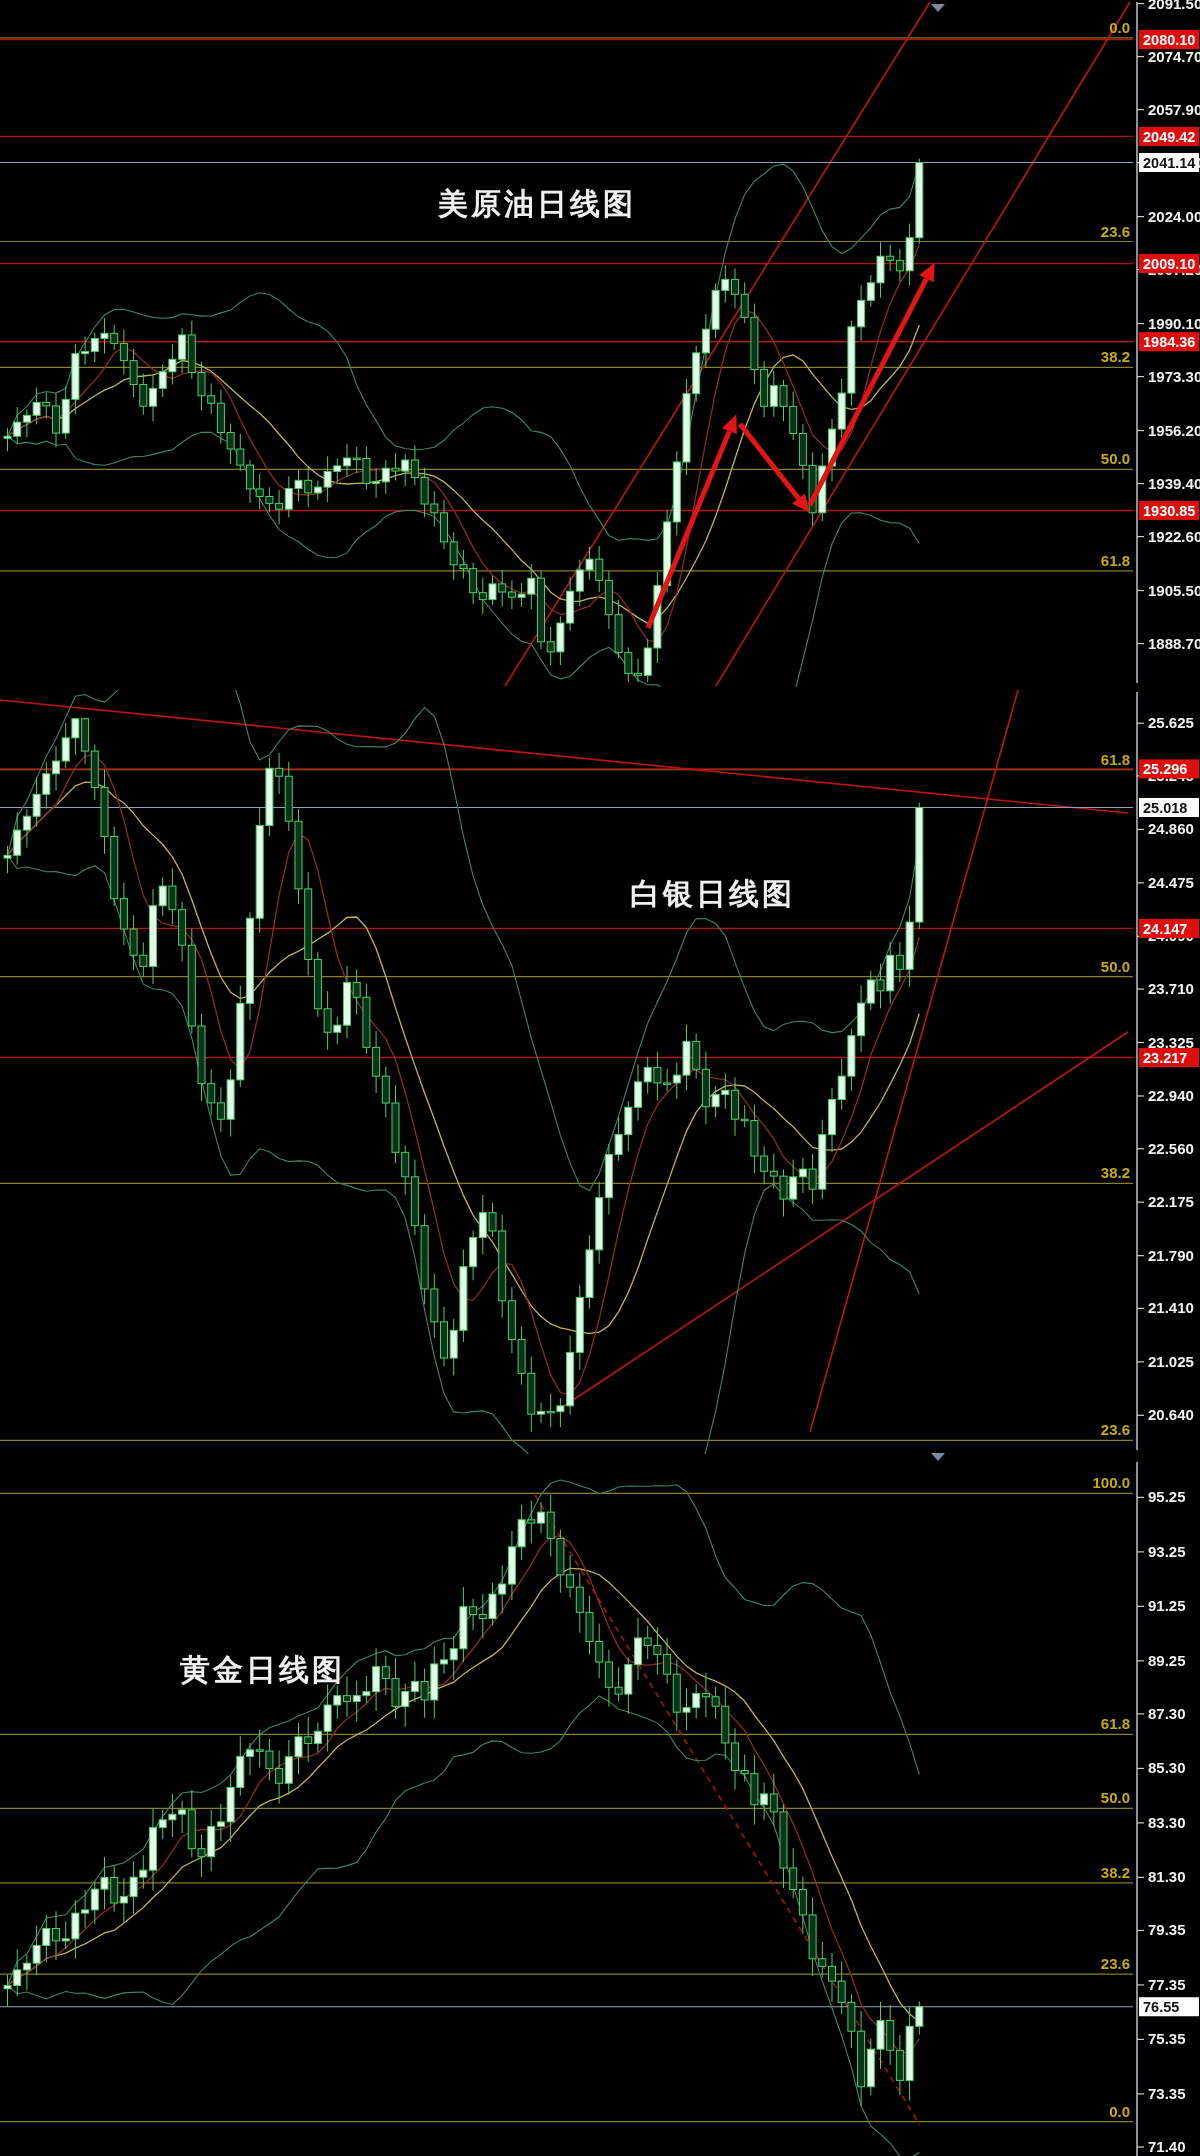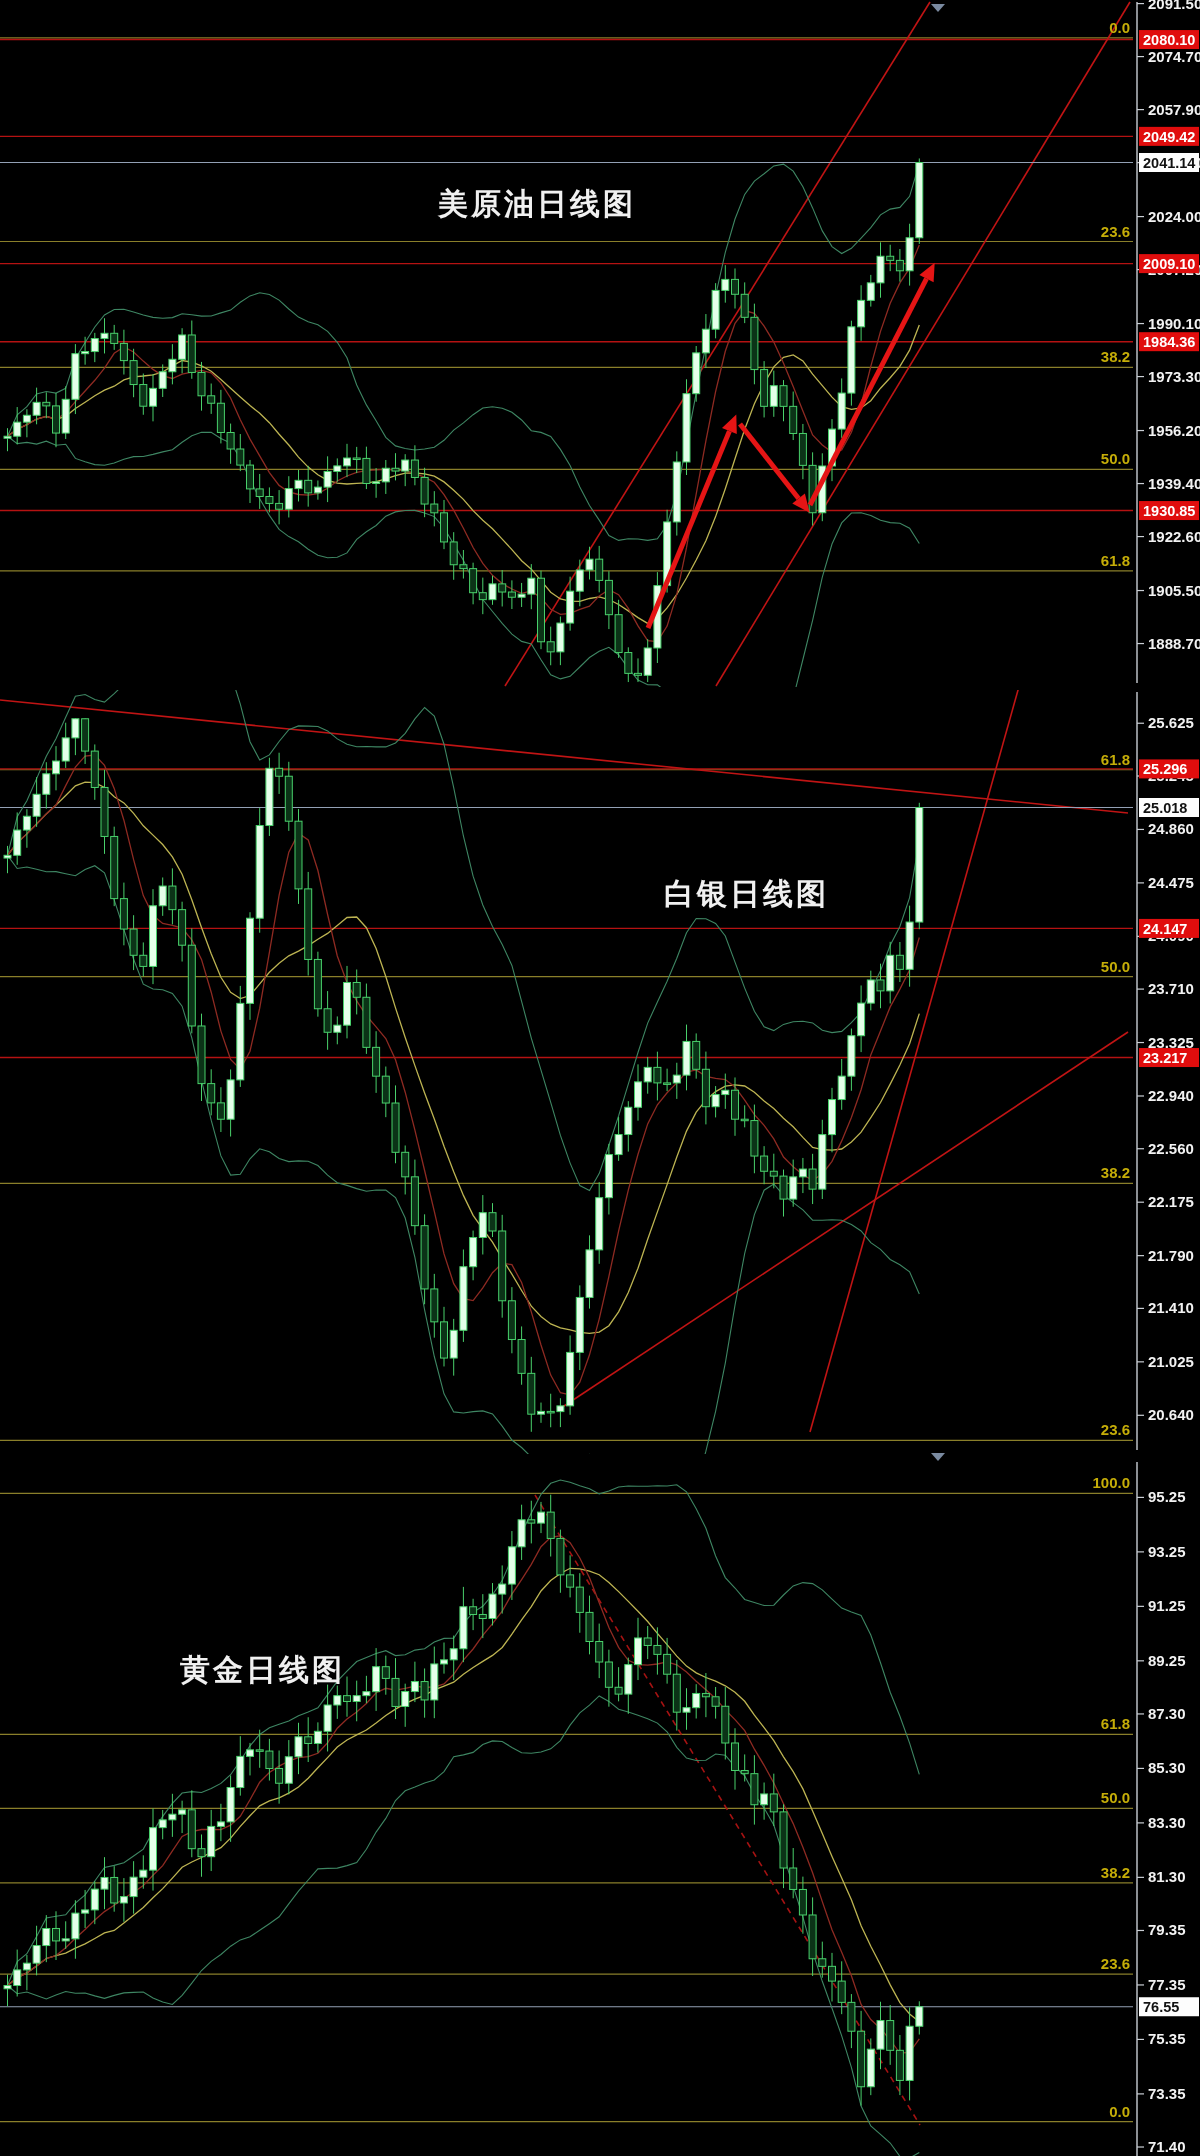--- a/index.html
+++ b/index.html
@@ -775,15 +775,15 @@
         <text x="1130" y="1729.370486656201" fill="#c5ad08" font-size="15" font-weight="bold" text-anchor="end">61.8</text>
         <text x="1130" y="1803.4552590266876" fill="#c5ad08" font-size="15" font-weight="bold" text-anchor="end">50.0</text>
         <text x="1130" y="1877.8124018838305" fill="#c5ad08" font-size="15" font-weight="bold" text-anchor="end">38.2</text>
         <text x="1130" y="1969.0565149136578" fill="#c5ad08" font-size="15" font-weight="bold" text-anchor="end">23.6</text>
         <text x="1130" y="2116.6813186813188" fill="#c5ad08" font-size="15" font-weight="bold" text-anchor="end">0.0</text>
       </g>
       <polygon points="931,4 945,4 938,12" fill="#7a8aa0"></polygon>
       <polygon points="931,1453 945,1453 938,1461" fill="#7a8aa0"></polygon>
     </svg>
   <div class="panel-title" style="left:438px;top:184px">美原油日线图</div>
-  <div class="panel-title" style="left:664px;top:874px">白银日线图</div>
+  <div class="panel-title" style="left:630px;top:874px">白银日线图</div>
   <div class="panel-title" style="left:180px;top:1650px">黄金日线图</div>
 </div>
 
 </body></html>

